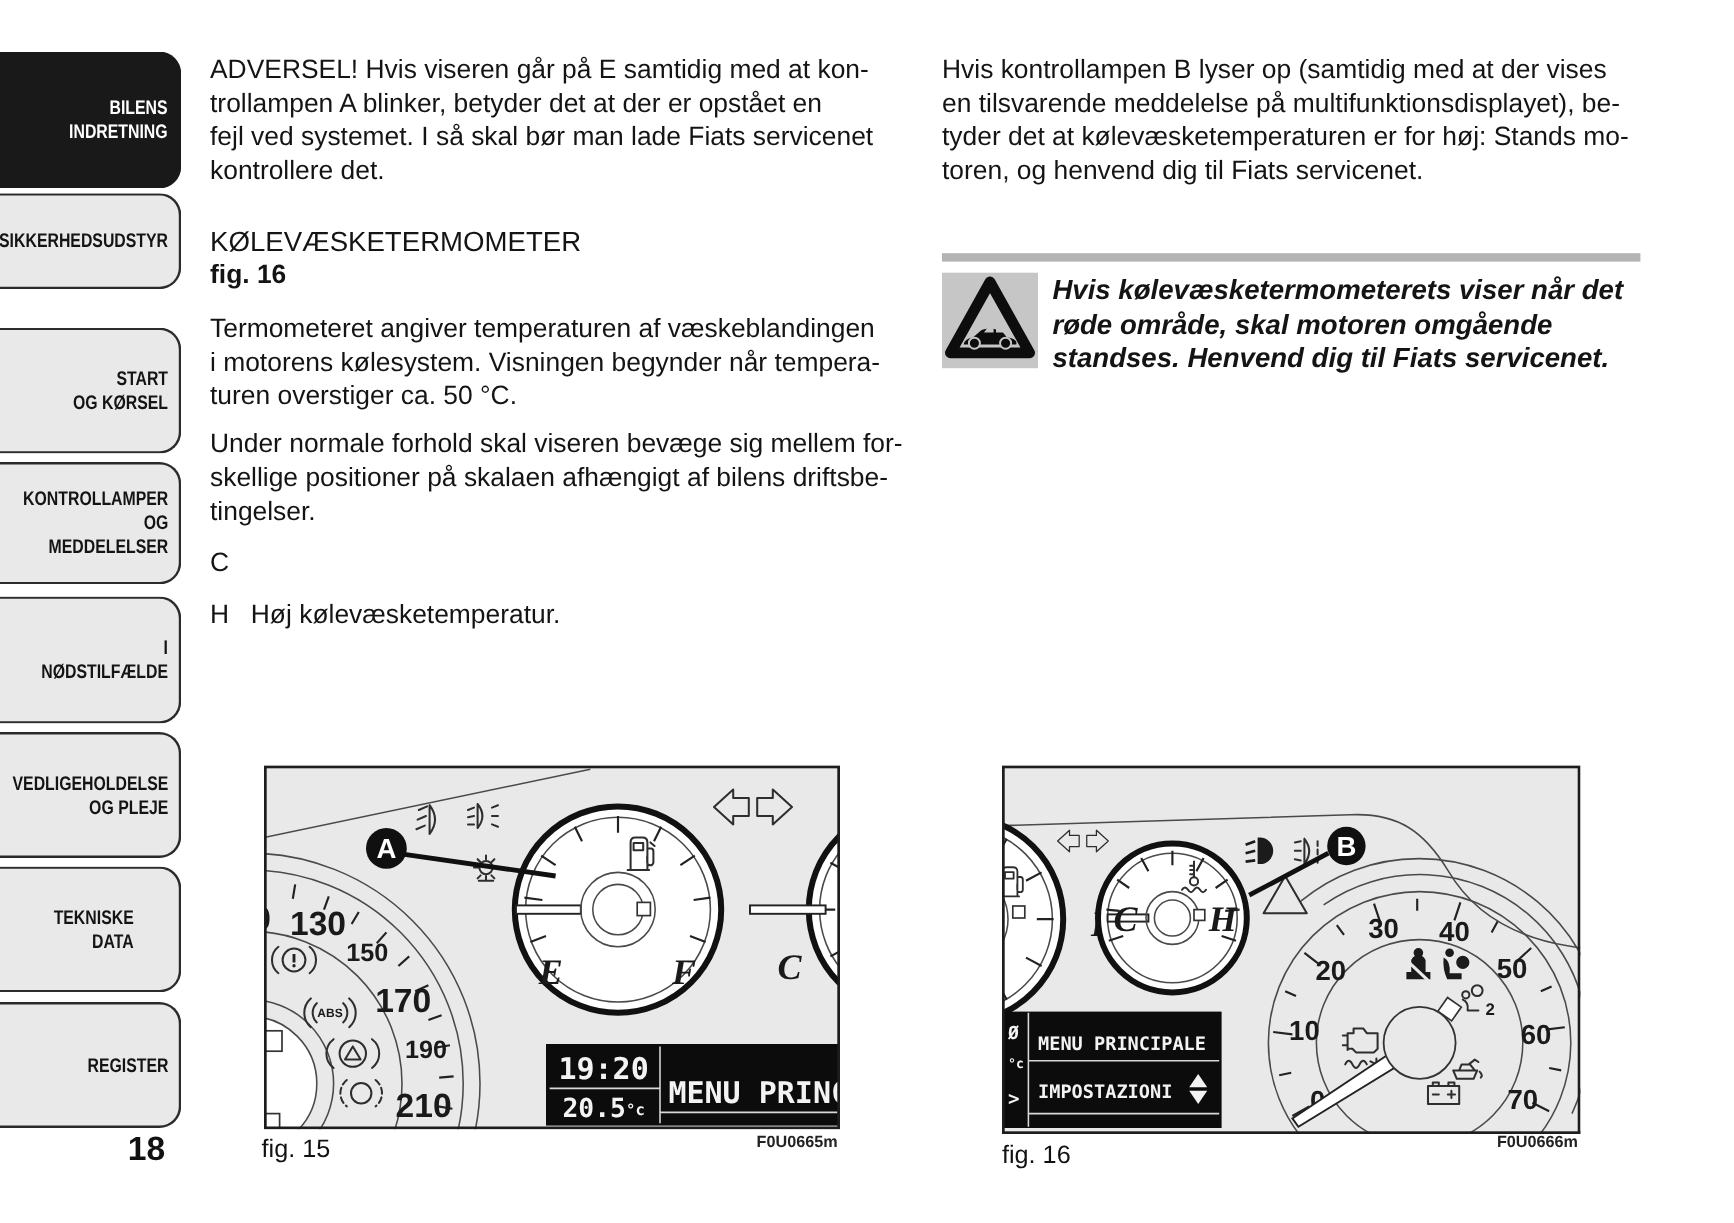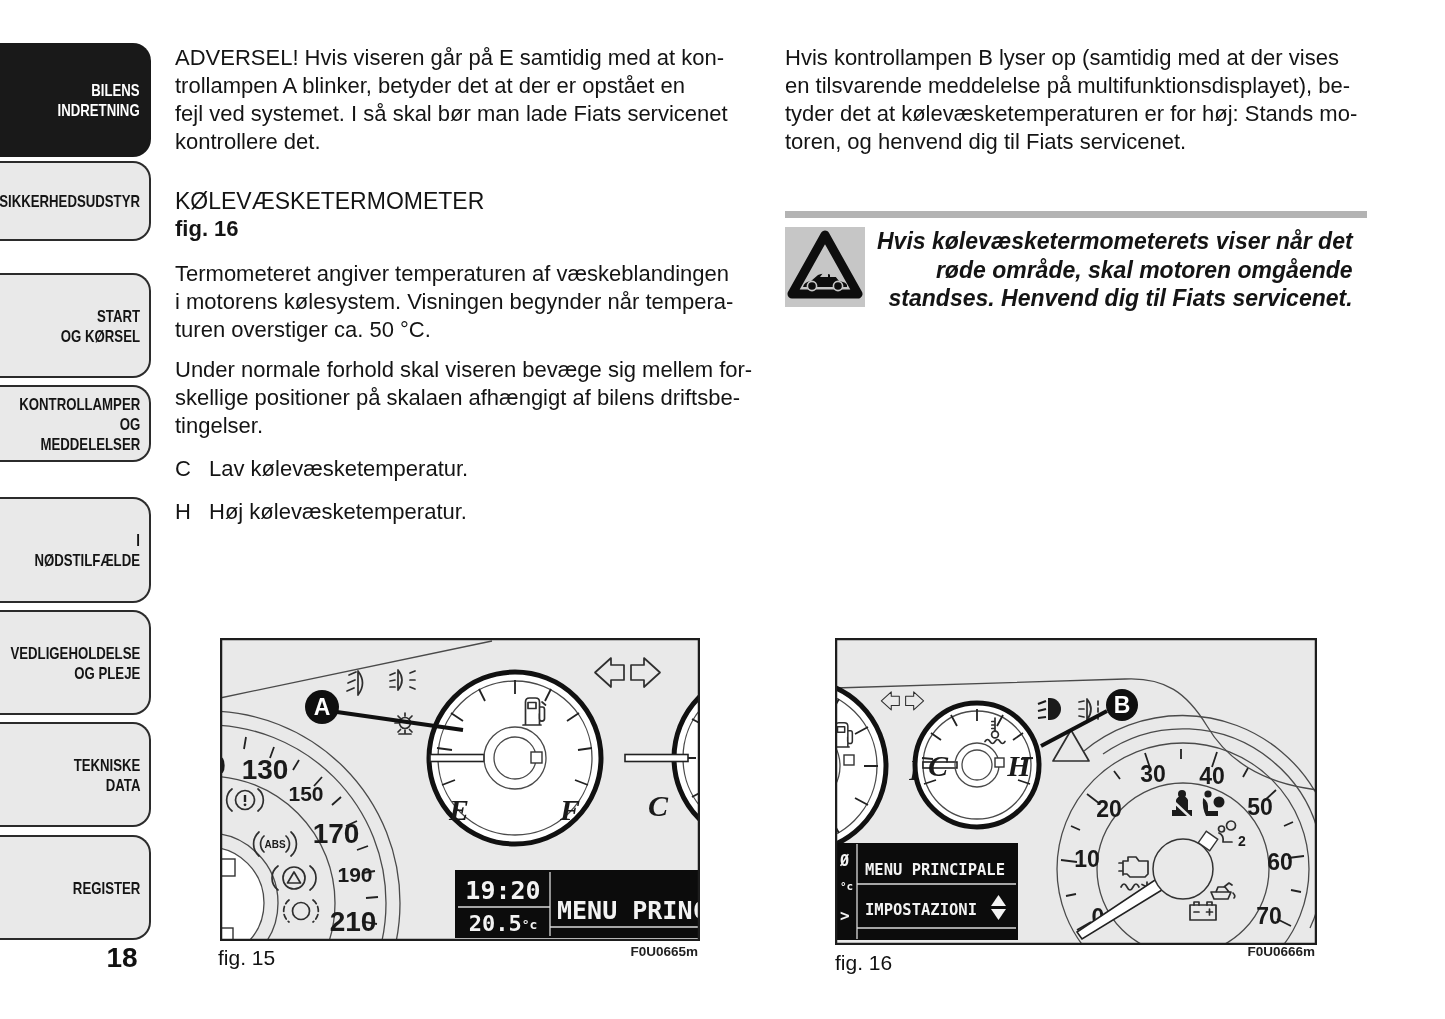--- a/index.html
+++ b/index.html
@@ -16,21 +16,21 @@
        font-weight:bold;font-size:28px;color:#111;}
   
   .col{position:absolute;top:44px;width:582px;}
   .para{margin:0;font-size:22px;line-height:28px;white-space:pre-line;}
   .h-main{margin:32px 0 0;font-size:23px;font-weight:normal;line-height:26px;}
   .h-fig{margin:2px 0 0;font-size:22px;font-weight:bold;line-height:26px;}
   .mt18{margin-top:18px;} .mt12{margin-top:12px;}
   .kv{display:flex;font-size:22px;line-height:28px;margin-top:15px;}
   .kv .k{width:34px;flex:0 0 34px;}
   .divider{height:7px;background:#b3b3b3;margin-top:55px;}
-  .warnbox{display:flex;margin-top:9px;align-items:flex-start;text-align:right;}
+  .warnbox{display:flex;margin-top:9px;align-items:flex-start;}
   .warntext{margin:0 0 0 12px;font-size:23px;line-height:28.5px;font-weight:bold;
        font-style:italic;white-space:pre-line;}
   
   .fig{position:absolute;}
   .figcap{position:absolute;font-size:21px;color:#111;}
   .figcode{position:absolute;font-size:13.5px;font-weight:bold;color:#222;text-align:right;}
   
   .fbg{fill:#e9e9e9;}
   .fborder{fill:none;stroke:#1d1d1d;stroke-width:2.5;}
   .thin{stroke:#4a4a4a;stroke-width:1.3;fill:none;}
@@ -58,32 +58,32 @@
       <span class="tlbl">BILENS
 INDRETNING</span>
       </div>
     <div class="tab" style="top:161px;height:80px;">
       <span class="tlbl">SIKKERHEDSUDSTYR</span>
       </div>
     <div class="tab" style="top:273px;height:105px;">
       <span class="tlbl">START
 OG KØRSEL</span>
       </div>
-    <div class="tab" style="top:385px;height:77px;">
+    <div class="tab" style="top:385px;height:102px;">
       <span class="tlbl">KONTROLLAMPER
 OG MEDDELELSER</span>
       </div>
     <div class="tab" style="top:497px;height:106px;">
       <span class="tlbl">I NØDSTILFÆLDE</span>
       </div>
     <div class="tab" style="top:610px;height:105px;">
       <span class="tlbl">VEDLIGEHOLDELSE
 OG PLEJE</span>
       </div>
-    <div class="tab" style="top:722px;height:105px;">
+    <div class="tab" style="top:722px;height:105px;justify-content:center;">
       <span class="tlbl">TEKNISKE
 DATA</span>
       </div>
     <div class="tab" style="top:835px;height:105px;">
       <span class="tlbl">REGISTER</span>
       </div>
     <div class="pagenum">18</div>
   </nav>
 
   <div class="col" style="left:175px;">
@@ -94,21 +94,20 @@
     <h2 class="h-main">KØLEVÆSKETERMOMETER</h2>
     <h3 class="h-fig">fig. 16</h3>
     <p class="para mt18">Termometeret angiver temperaturen af væskeblandingen
 i motorens kølesystem. Visningen begynder når tempera-
 turen overstiger ca. 50 °C.</p>
     <p class="para mt12">Under normale forhold skal viseren bevæge sig mellem for-
 skellige positioner på skalaen afhængigt af bilens driftsbe-
 tingelser.</p>
     <div class="kv">
       <span class="k">C</span>
-      <span>Lav kølevæsketemperatur.</span>
     </div>
     <div class="kv">
       <span class="k">H</span>
       <span>Høj kølevæsketemperatur.</span>
     </div>
   </div>
 
   <div class="col" style="left:785px;">
     <p class="para">Hvis kontrollampen B lyser op (samtidig med at der vises
 en tilsvarende meddelelse på multifunktionsdisplayet), be-

